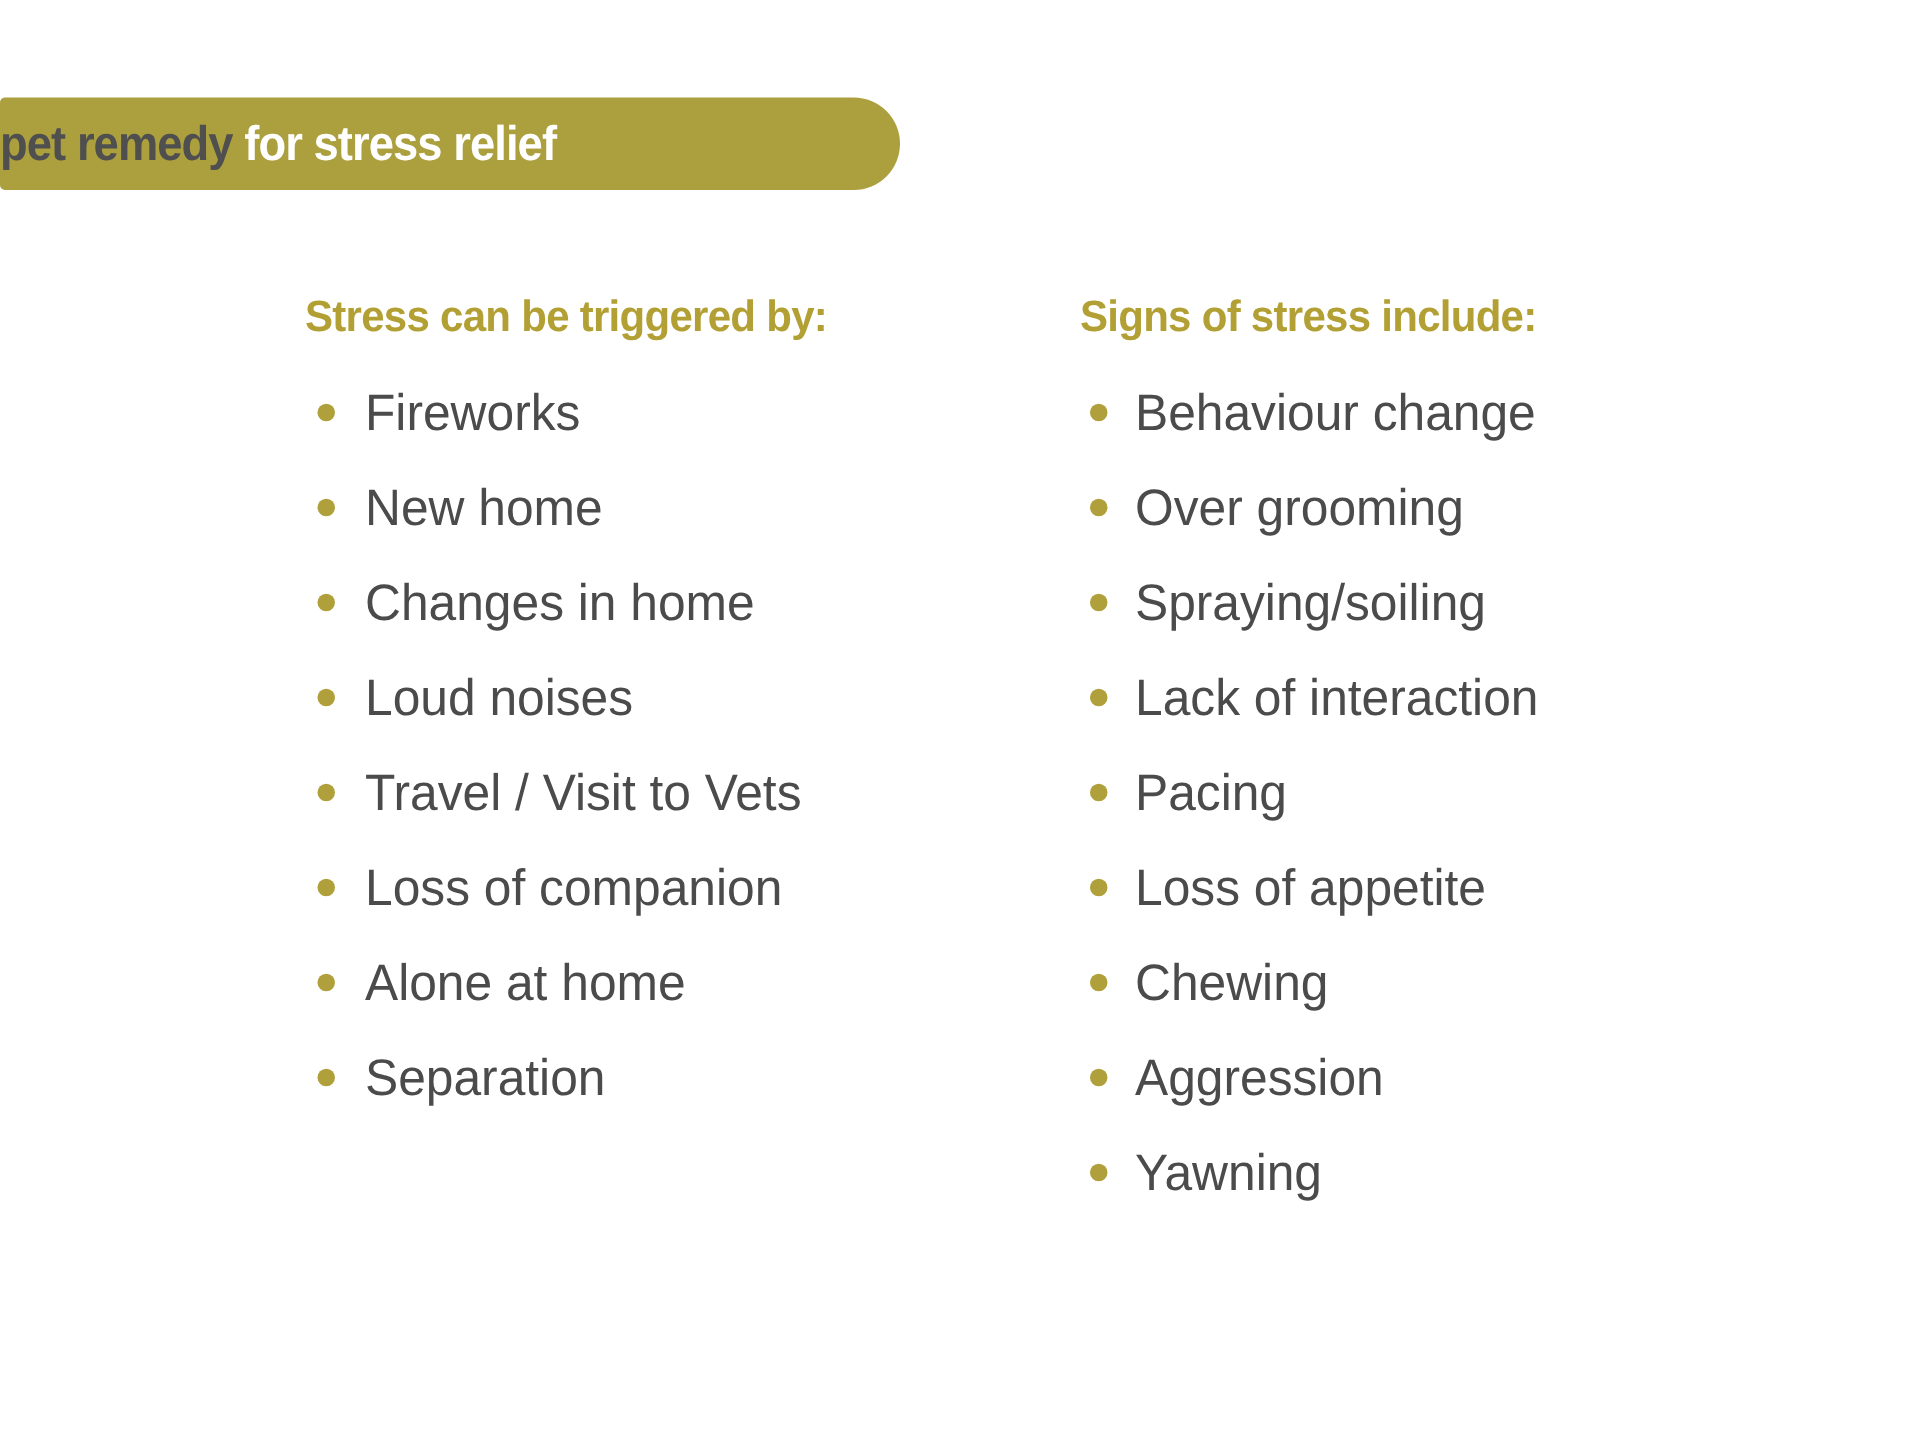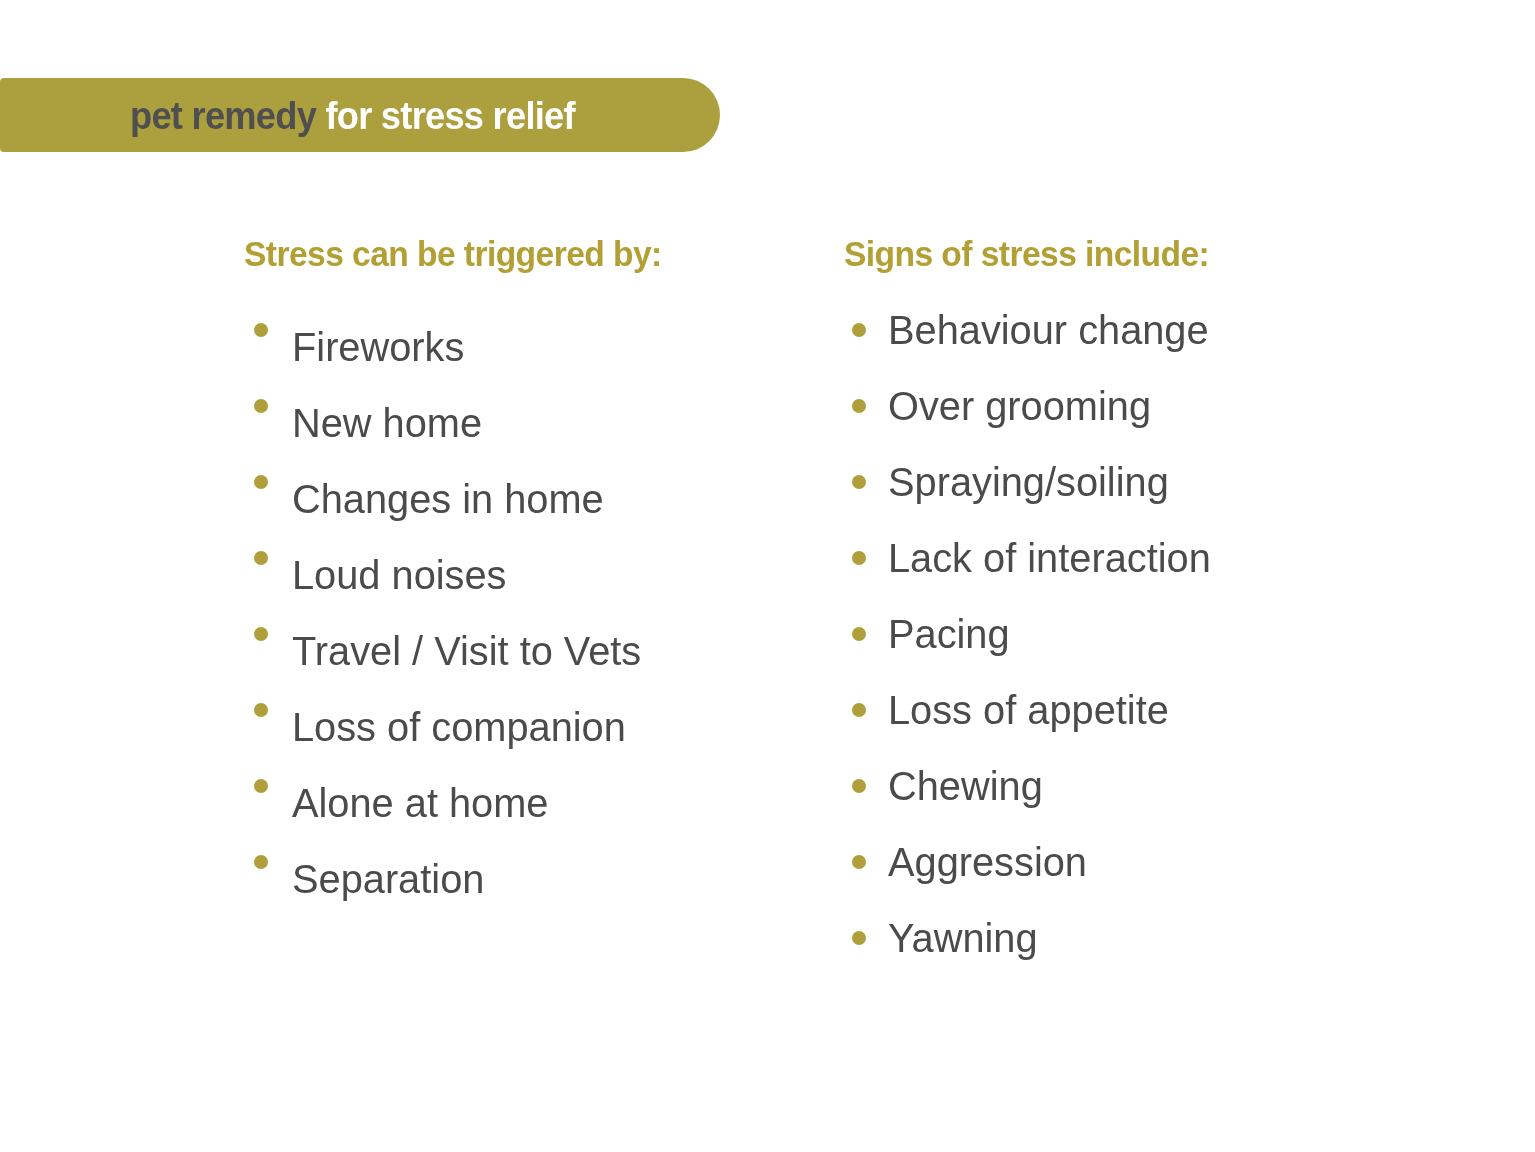--- a/index.html
+++ b/index.html
@@ -24,21 +24,20 @@
     width: 720px;
     height: 74px;
     background: #ACA03E;
     border-top-right-radius: 37px;
     border-bottom-right-radius: 37px;
     border-top-left-radius: 4px;
     border-bottom-left-radius: 4px;
     display: flex;
     align-items: center;
     box-sizing: border-box;
-    padding-left: 130px;
   }
   #brand-banner .banner-text {
     font-size: 39px;
     font-weight: bold;
     letter-spacing: -0.8px;
     line-height: 1;
     white-space: nowrap;
     transform: scaleX(0.93);
     transform-origin: left center;
   }
@@ -50,21 +49,21 @@
     position: absolute;
     left: 0;
     top: 236px;
     width: 1535px;
   }
   .column {
     position: absolute;
     top: 0;
   }
   #column-triggers { left: 244px; width: 620px; }
-  #column-signs    { left: 844px; width: 620px; }
+  #column-signs    { left: 864px; width: 620px; }
 
   .column-heading {
     font-size: 35px;
     font-weight: bold;
     color: #B3A035;
     letter-spacing: -0.6px;
     line-height: 1;
     margin: 0 0 0 0;
     height: 56px;
     white-space: nowrap;
@@ -99,21 +98,21 @@
     font-size: 41px;
     color: #4B4B4B;
     line-height: 1;
     letter-spacing: 0px;
     white-space: nowrap;
     font-weight: 400;
     transform: scaleX(0.97);
     transform-origin: left center;
   }
   
-  #column-triggers ul.bullet-list li { padding-left: 48px; align-items: flex-end; }
+  #column-triggers ul.bullet-list li { padding-left: 48px; }
   #column-triggers ul.bullet-list li .bullet-dot { left: 10px; }
   #column-signs ul.bullet-list li { padding-left: 44px; }
   #column-signs ul.bullet-list li .bullet-dot { left: 8px; }
 </style>
 </head>
 <body>
 
 <div id="brand-banner">
   <div class="banner-text"><span class="banner-brand">pet remedy</span><span class="banner-tag"> for stress relief</span></div>
 </div>

